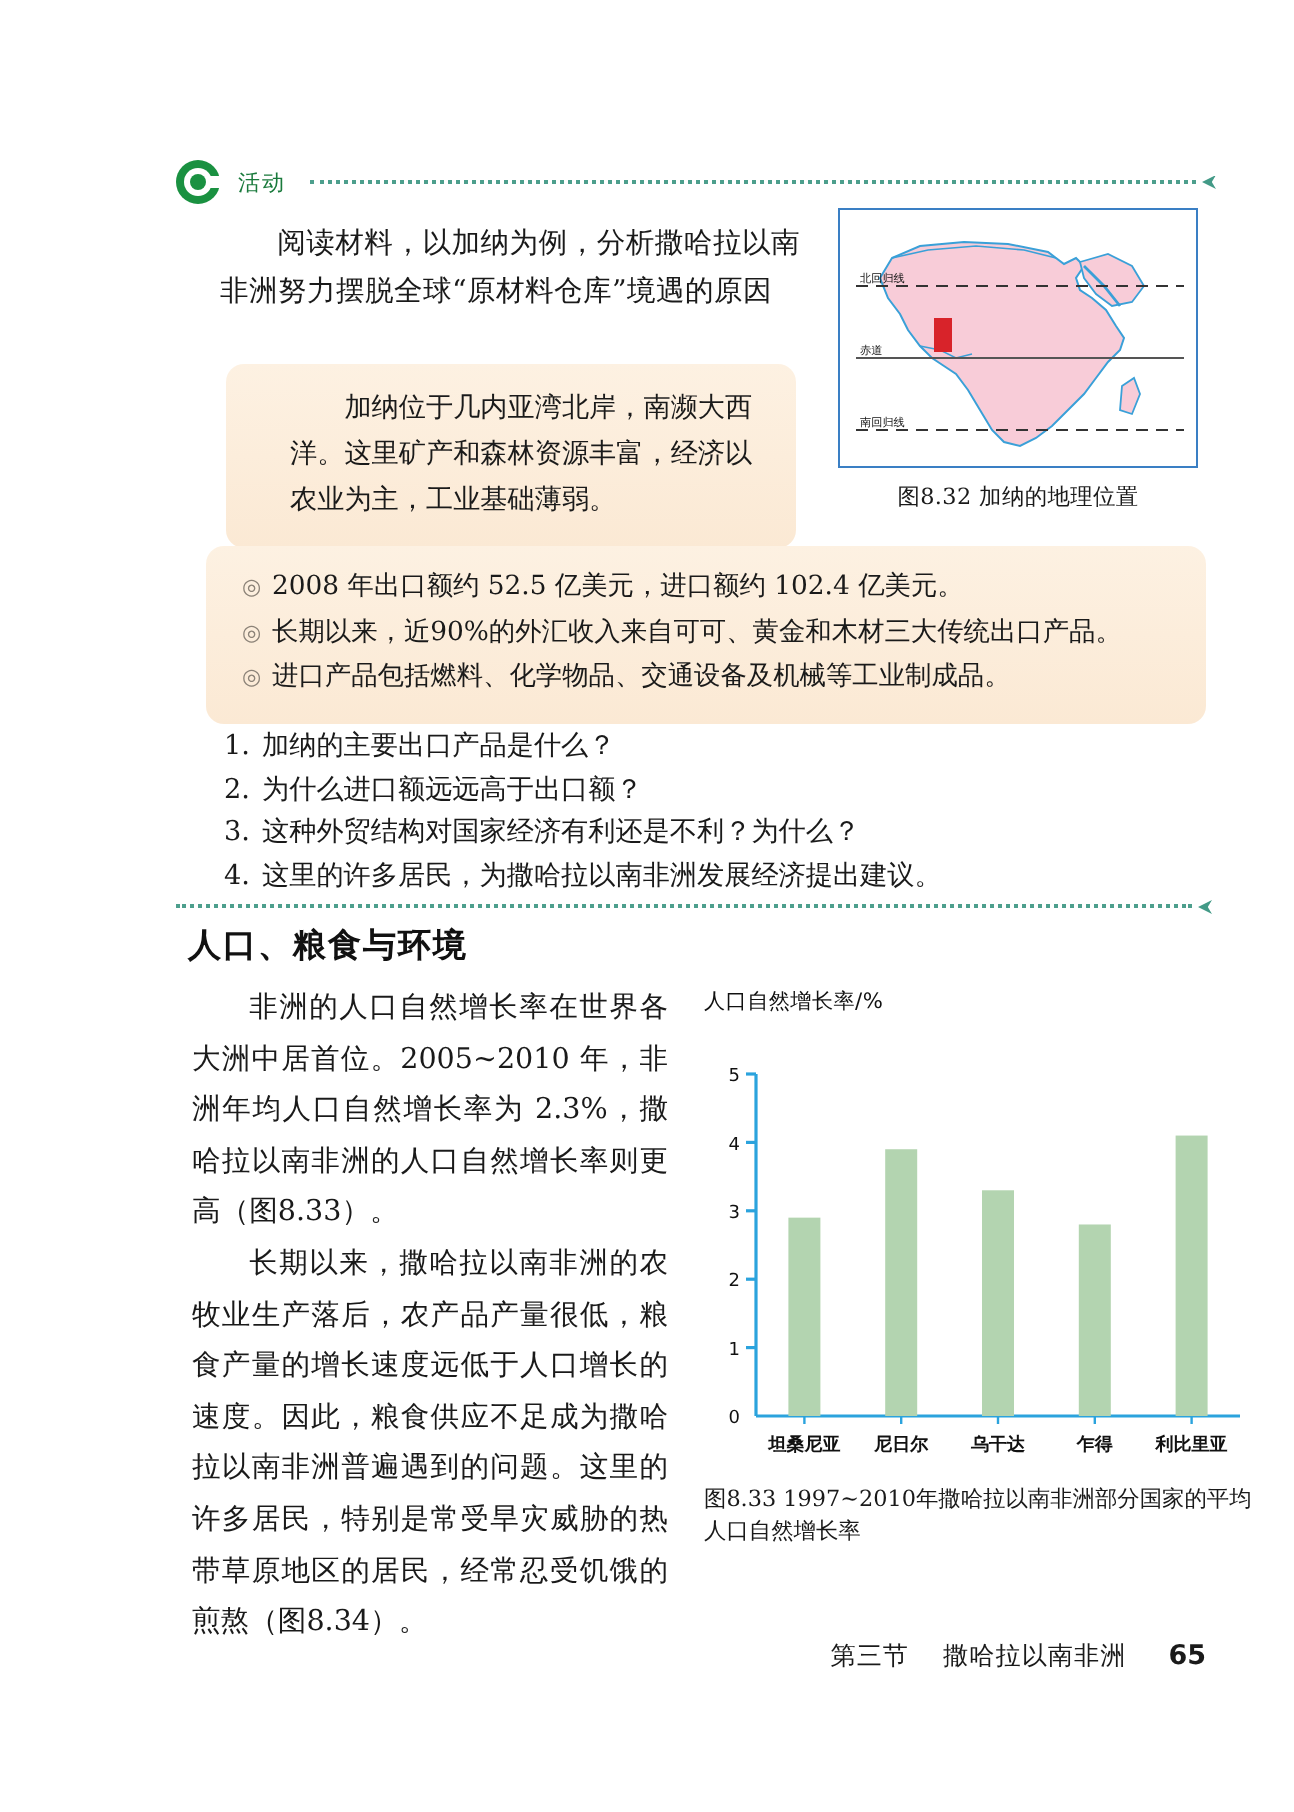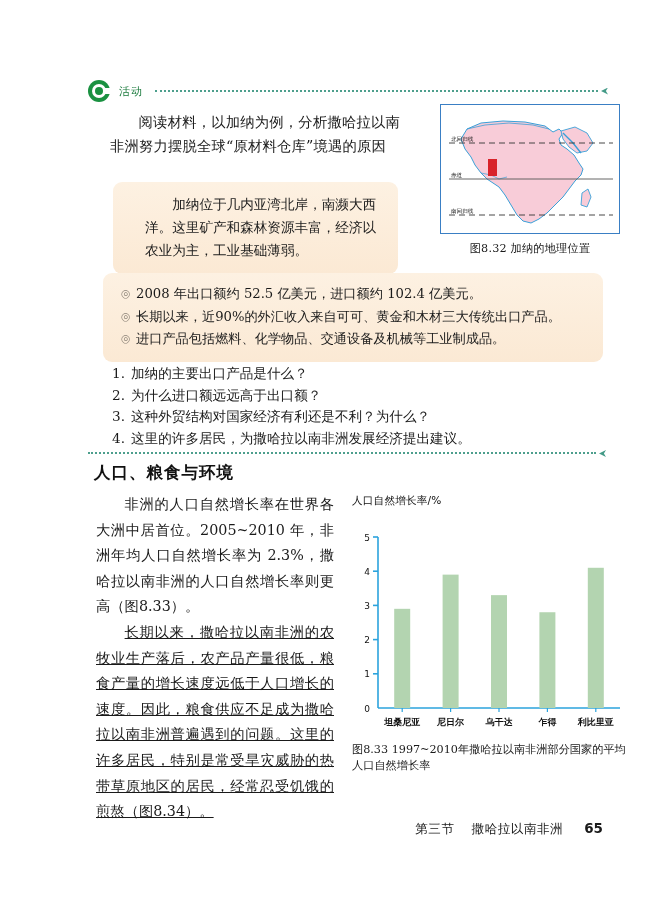--- a/index.html
+++ b/index.html
@@ -104,21 +104,21 @@
   .intro {
     position: absolute;
     left: 110px;
     top: 110px;
     width: 290px;
   }
 
   
   .map-figure {
     position: absolute;
-    left: 440px;
+    left: 419px;
     top: 104px;
     width: 180px;
   }
   .map-frame {
     width: 178px;
     height: 128px;
     border: 1px solid #3a7fc4;
     background: #ffffff;
     position: relative;
     overflow: hidden;
@@ -219,21 +219,21 @@
     width: 238px;
   }
   .col-left p {
     margin: 0 0 0 0;
     font-size: 14.3px;
     line-height: 25.6px;
     text-indent: 2em;
     text-align: justify;
     text-justify: inter-ideograph;
   }
-  .col-left p + p { margin-top: 0px; text-decoration: underline; }
+  .col-left p + p { margin-top: 0px; }
 
   
   .chart-figure {
     position: absolute;
     left: 352px;
     top: 494px;
     width: 276px;
   }
   .chart-ylabel {
     font-size: 10.6px;

